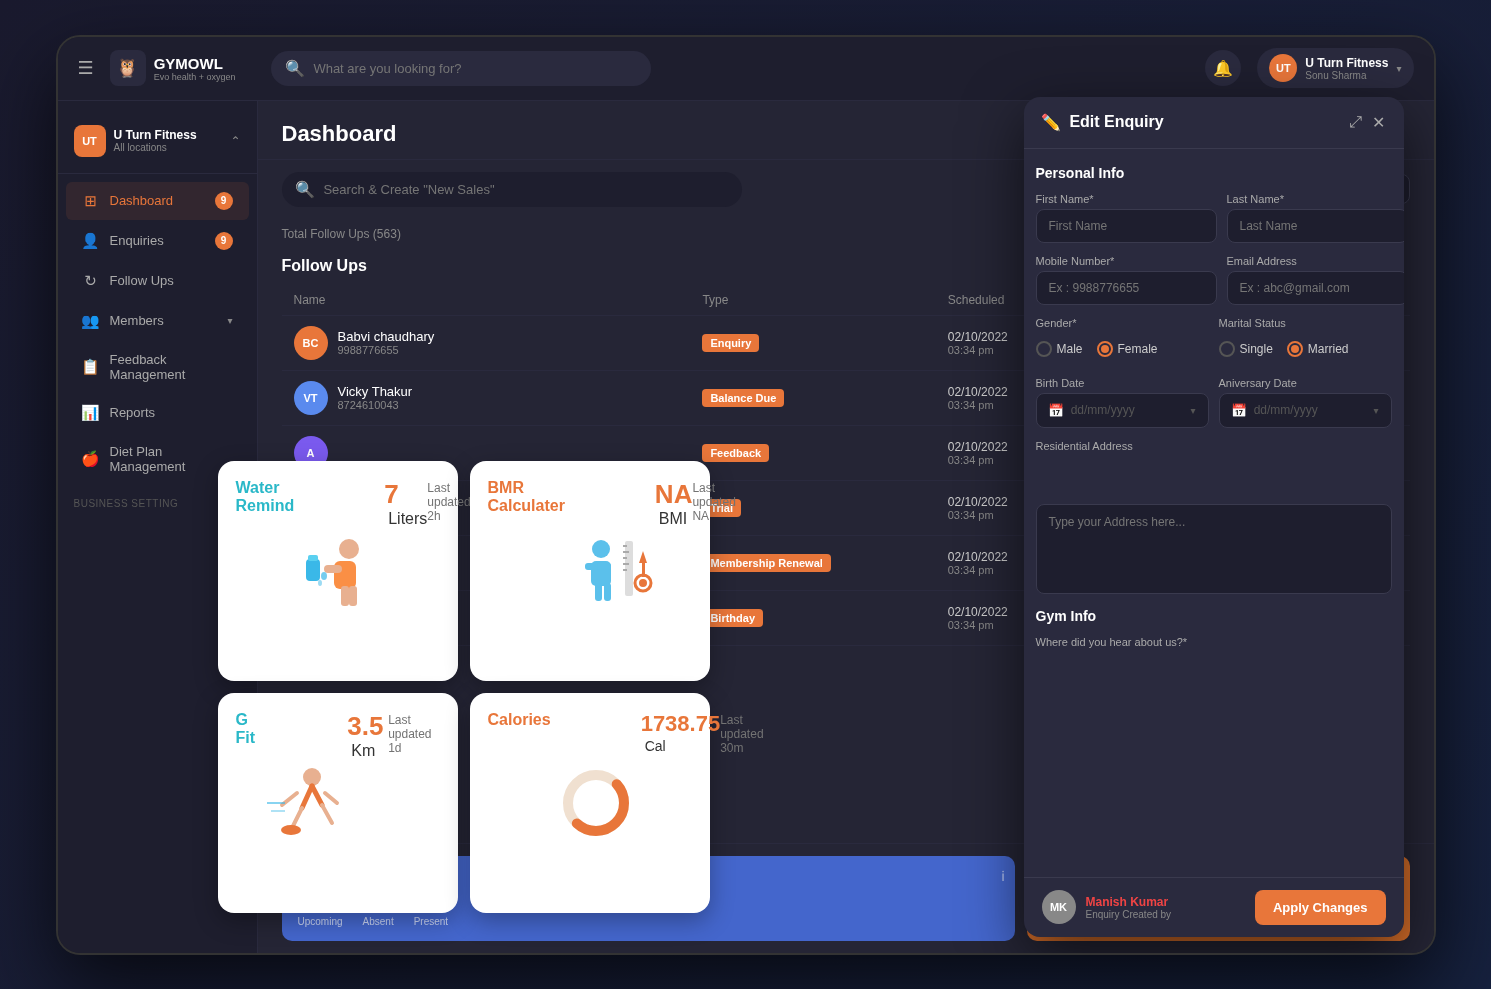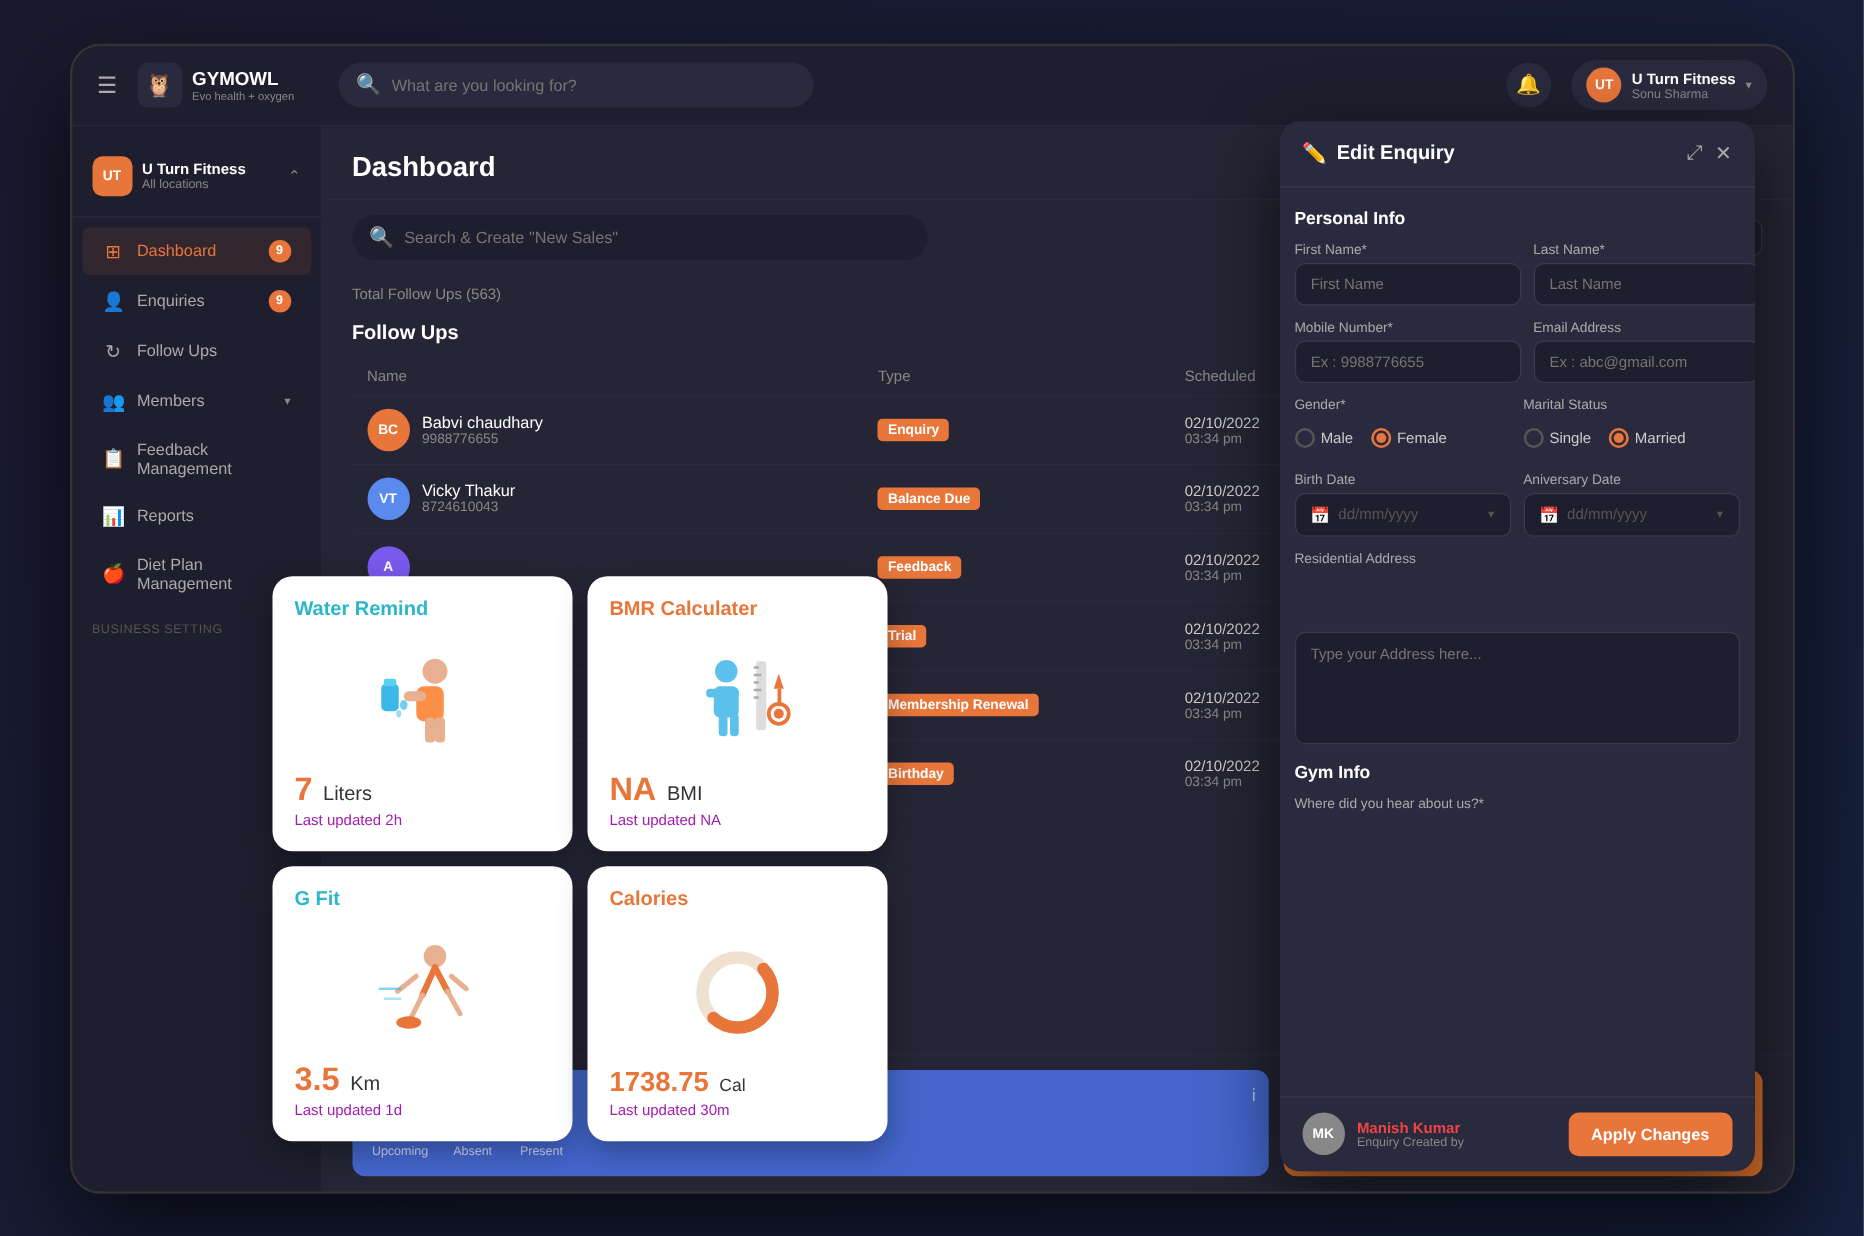--- a/index.html
+++ b/index.html
@@ -264,55 +264,55 @@
     .stat-card {
       border-radius: 10px;
       padding: 14px 16px;
       display: flex; flex-direction: column;
       gap: 6px;
       flex: 1;
       position: relative;
     }
     .stat-title { color: rgba(255,255,255,0.8); font-size: 12px; }
     .stat-info { position: absolute; top: 10px; right: 10px; color: rgba(255,255,255,0.6); font-size: 14px; }
-    .stat-numbers { display: flex; gap: 20px; text-align: right; }
+    .stat-numbers { display: flex; gap: 20px; }
     .stat-num { color: #fff; font-size: 22px; font-weight: 700; }
     .stat-sub { color: rgba(255,255,255,0.7); font-size: 10px; }
 
     
     .widget-overlay {
       position: absolute;
       bottom: 40px;
       left: 160px;
       display: grid;
       grid-template-columns: 240px 240px;
       grid-template-rows: 220px 220px;
       gap: 12px;
       z-index: 10;
     }
     .widget-card {
       background: #fff;
       border-radius: 16px;
       padding: 18px;
       box-shadow: 0 8px 24px rgba(0,0,0,0.3);
       display: flex;
-      flex-direction: column;
+      flex-direction: row;
     }
     .widget-title {
       font-size: 16px;
       font-weight: 700;
       margin-bottom: 6px;
     }
     .widget-title.teal { color: #2ab8c8; }
     .widget-title.orange { color: #e8763a; }
     .widget-icon-area {
       flex: 1;
       display: flex; align-items: center; justify-content: center;
     }
-    .widget-sub { color: #a21caf; font-size: 12px; margin-top: 2px; }
+    .widget-sub { color: #737373; font-size: 12px; margin-top: 2px; }
 
     
     .edit-panel {
       position: absolute;
       right: 30px;
       top: 60px;
       width: 380px;
       height: 840px;
       background: #2a2a3e;
       border-radius: 16px;

